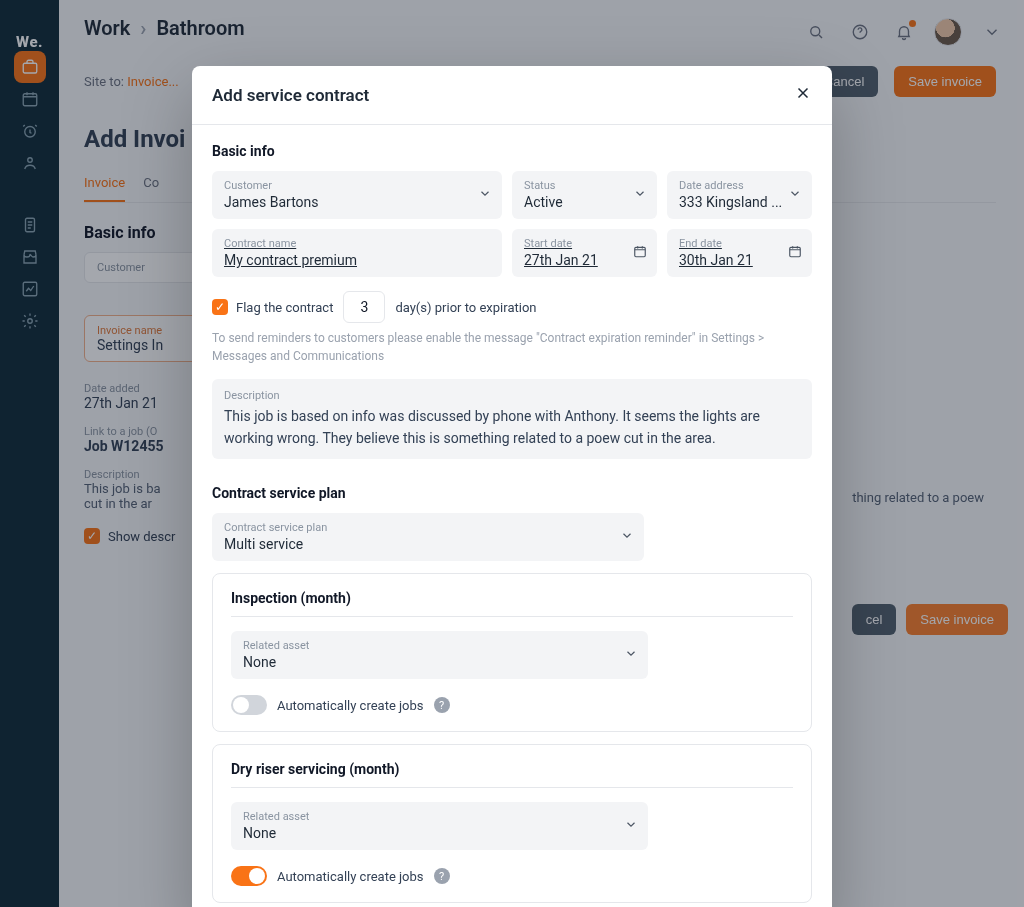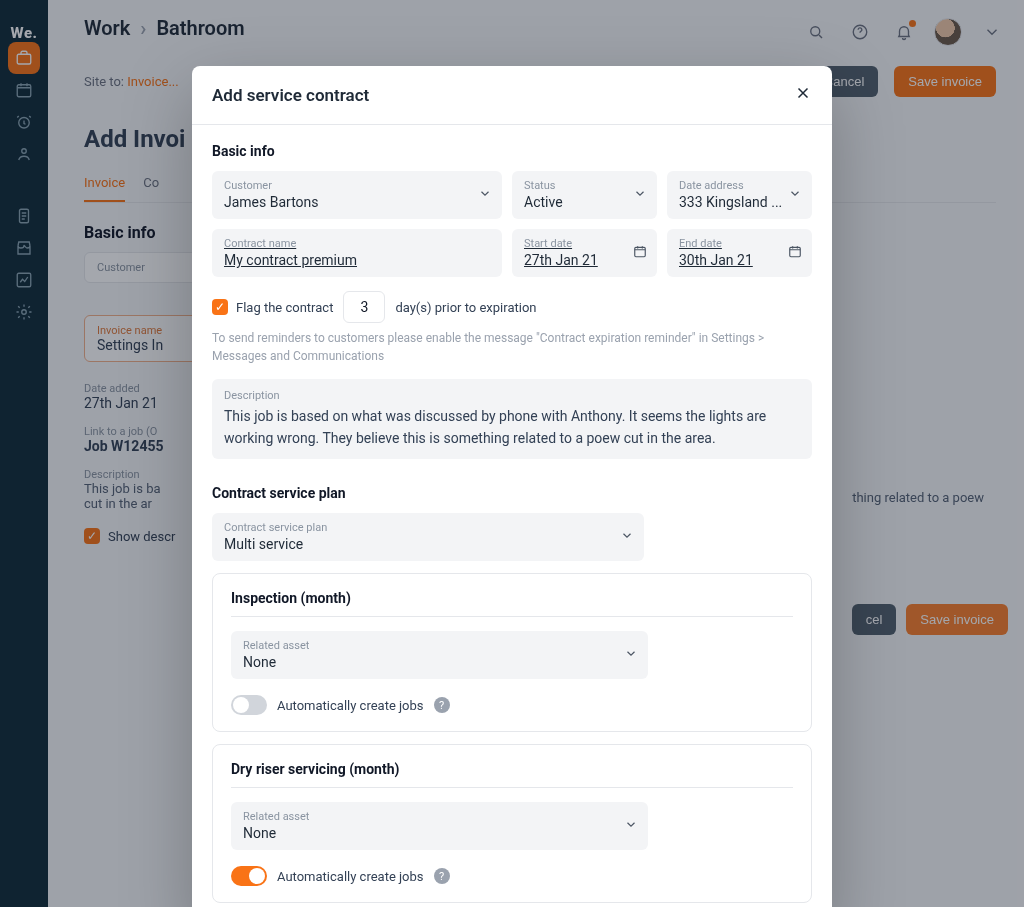--- a/index.html
+++ b/index.html
@@ -17,22 +17,22 @@
   html,body{margin:0;padding:0;height:907px;overflow:hidden;}
   body{
     font-family: -apple-system, BlinkMacSystemFont, "Segoe UI", Roboto, "Helvetica Neue", Arial, "Noto Sans", sans-serif;
     background: var(--bg);
     color: var(--text);
     width:1024px;height:907px;position:relative;
     -webkit-font-smoothing:antialiased;
   }
   
   .nav{
-    position:absolute;left:0;top:0;bottom:0;width:48px;background:var(--nav);
-    display:flex;flex-direction:column;align-items:center;padding-top:24px;
+    position:absolute;left:0;top:0;bottom:0;width:59px;background:var(--nav);
+    display:flex;flex-direction:column;align-items:center;padding-top:33px;
   }
   .logo{color:#fff;font-weight:800;font-size:15px;letter-spacing:.5px;}
   .navicon{width:32px;height:32px;display:flex;align-items:center;justify-content:center;border-radius:8px;color:#8aa4b1;}
   .navicon.active{background:var(--nav-hi);color:#fff;}
   .navicon svg{width:18px;height:18px;stroke:currentColor;fill:none;stroke-width:1.8;}
   
   .page{position:absolute;left:56px;right:0;top:0;bottom:0;padding:16px 28px;}
   .crumbs{font-size:20px;color:var(--text);font-weight:600;margin-bottom:26px;display:flex;align-items:center;gap:10px;}
   .crumbs .sep{color:#9aa2ae;}
   .toprow{display:flex;align-items:center;justify-content:space-between;margin-bottom:8px;}
@@ -317,21 +317,21 @@
           <span>Flag the contract</span>
         </span>
         <span class="flag-input">3</span>
         <span>day(s) prior to expiration</span>
       </div>
 
       <div class="hint">To send reminders to customers please enable the message "Contract expiration reminder" in Settings &gt; Messages and Communications</div>
 
       <div class="mdesc">
         <div class="lbl">Description</div>
-        <div class="txt">This job is based on what was discussed by phone with Anthony. It seems the lights are working wrong. They believe this is something related to a poew cut in the area.</div>
+        <div class="txt">This job is based on info was discussed by phone with Anthony. It seems the lights are working wrong. They believe this is something related to a poew cut in the area.</div>
       </div>
 
       <div class="h2" style="margin-top:26px;">Contract service plan</div>
 
       <div class="mfield" style="width:68%;">
         <div class="lbl">Contract service plan</div>
         <div class="val">Multi service</div>
         <span class="caret"><svg viewBox="0 0 24 24">
               <path d="M6 9l6 6 6-6"></path>
             </svg></span>

